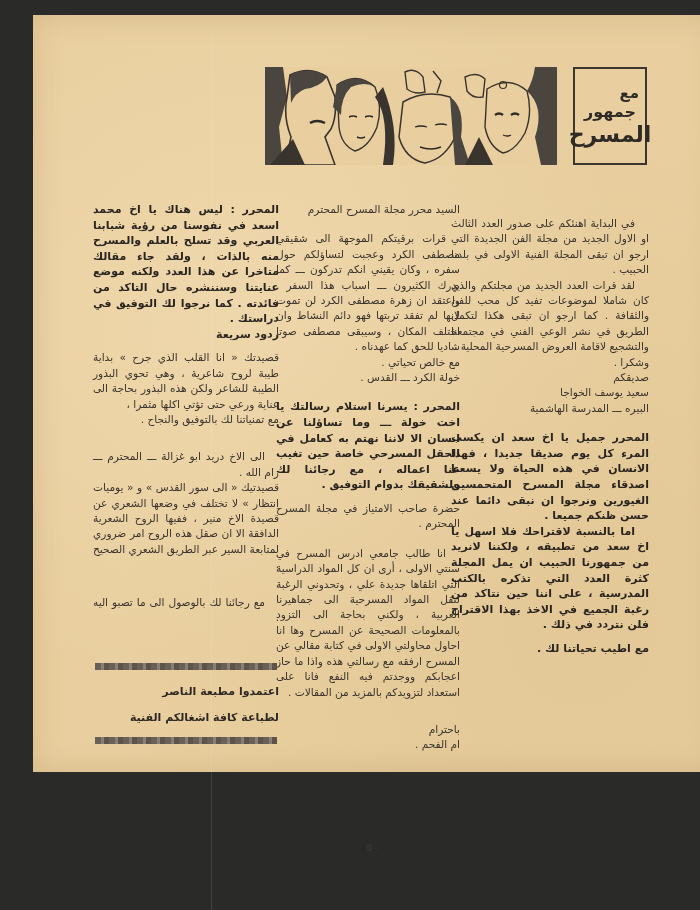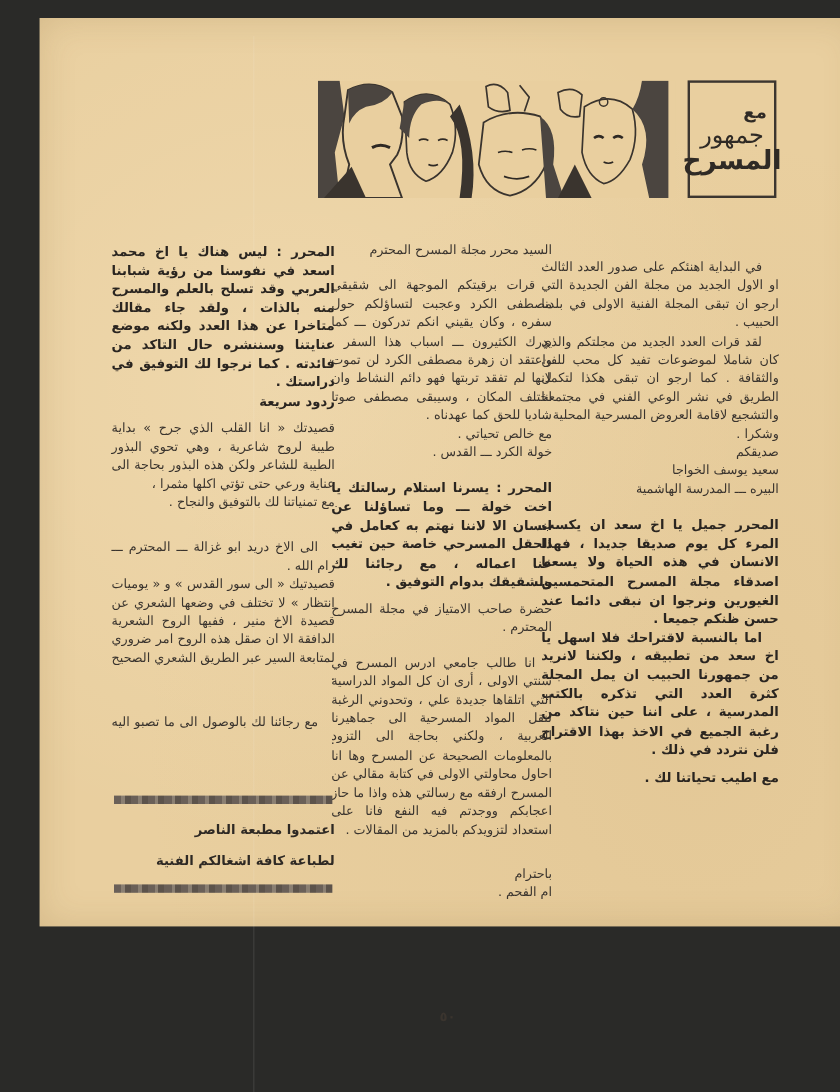--- a/index.html
+++ b/index.html
@@ -21,21 +21,21 @@
     position:absolute; left:232px; top:52px; width:298px; height:98px;
     overflow:hidden;
   }
   .header-box {
     position:absolute; left:540px; top:52px; width:74px; height:98px;
     border:2px solid #3c3630; box-sizing:border-box;
     display:flex; flex-direction:column; align-items:center; justify-content:center;
     direction:rtl; color:#2f2a25; text-align:center;
   }
   .header-box .l1 { font-size:15px; font-weight:bold; line-height:16px; align-self:flex-start; margin-right:6px; }
-  .header-box .l2 { font-size:20px; font-weight:normal; line-height:22px; }
+  .header-box .l2 { font-size:16px; font-weight:bold; line-height:22px; }
   .header-box .l3 { font-size:22px; font-weight:bold; line-height:24px; }
 
   .col {
     position:absolute; direction:rtl; text-align:justify;
     color:#3a342e; font-family:"DejaVu Sans", sans-serif;
     font-size:10.6px; line-height:15.4px;
   }
   .col p { margin:0; }
   .bold { font-weight:bold; color:#2a2520; font-size:11px; line-height:15.6px; }
   .center { }

